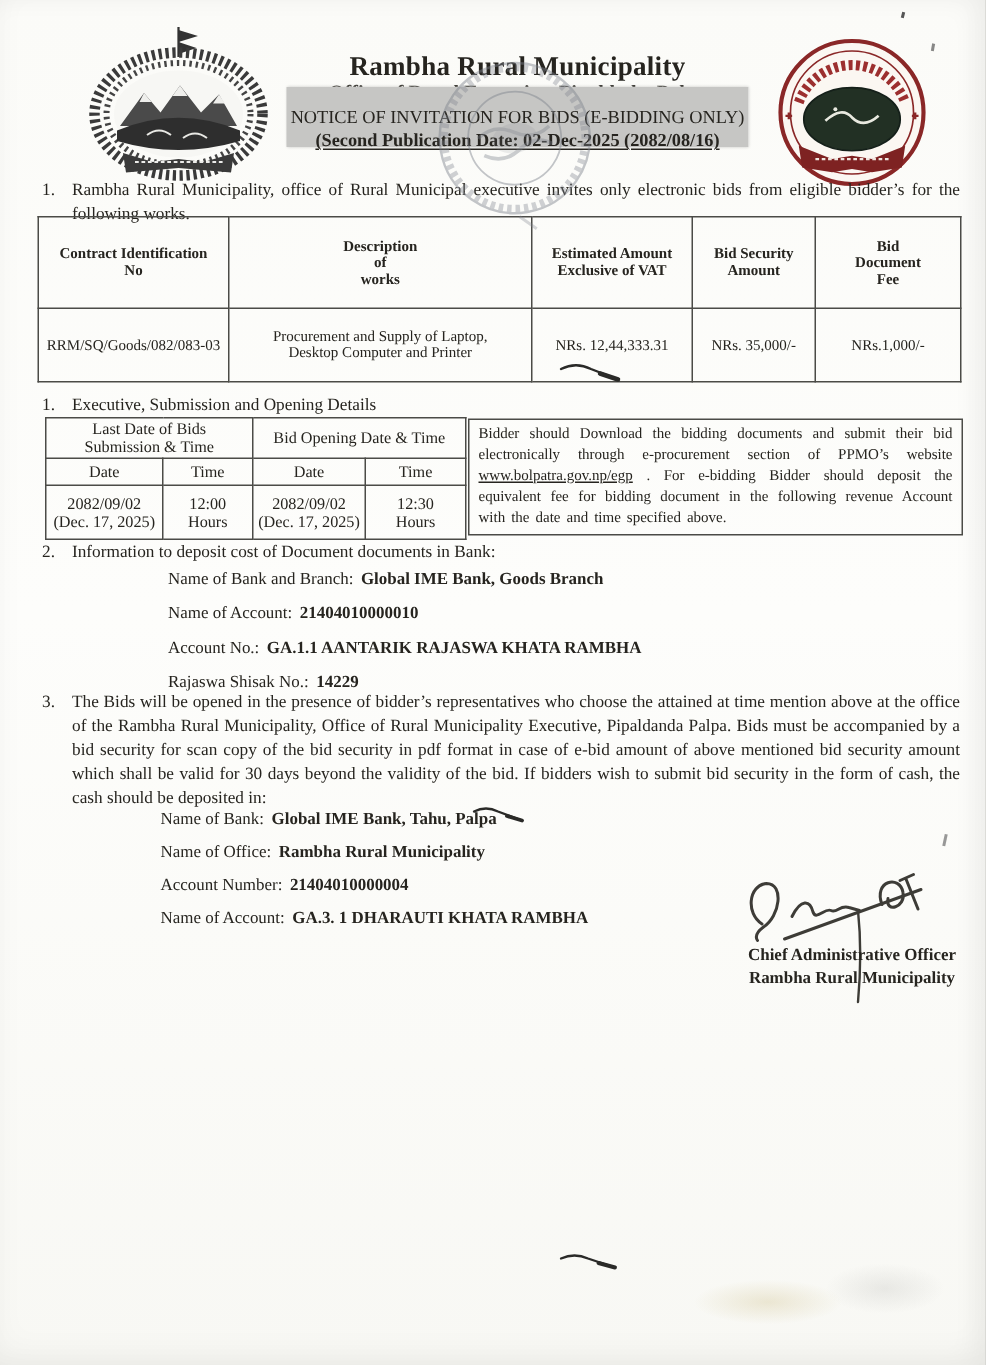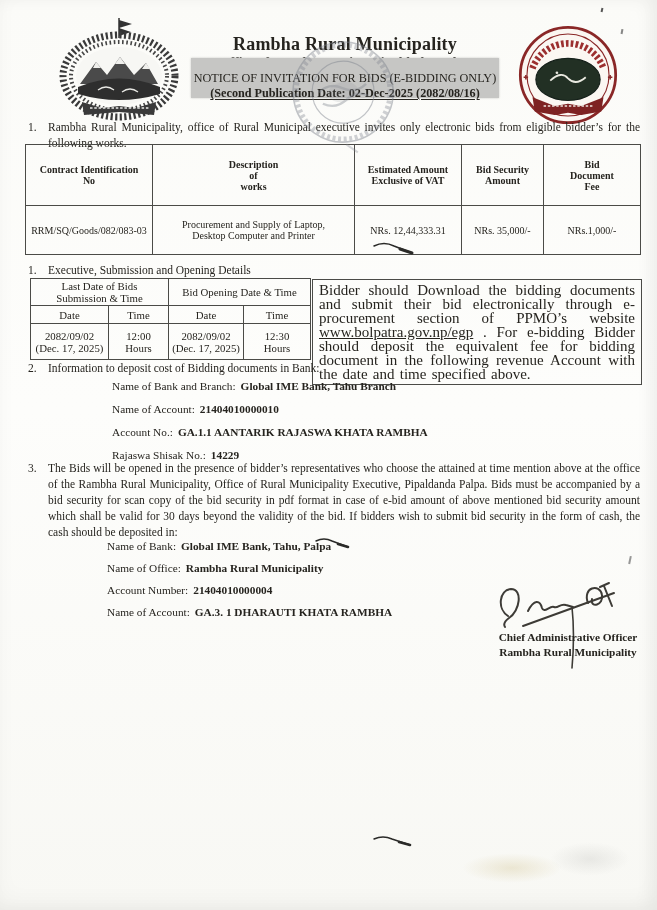--- a/index.html
+++ b/index.html
@@ -31,21 +31,21 @@
   .works-table { position:absolute; left:25px; top:144px; width:615px; font-size:10px; }
   .works-table th { font-weight:bold; height:58px; }
   .works-table td { height:46px; font-weight:normal; }
   .sched-table { position:absolute; left:30px; top:278px; width:280px; font-size:10.8px; }
   .sched-table th { font-weight:normal; }
   .sched-table .grp th { height:21px; }
   .sched-table .sub th { height:15px; }
   .sched-table td { height:33px; }
   
   .info-box { position:absolute; left:312px; top:279px; width:316px; min-height:66px;
-              border:1px solid #4b4b47; padding:3px 6px; font-size:15px; line-height:14px;
+              border:1px solid #4b4b47; padding:3px 6px; font-size:10px; line-height:14px;
               text-align:justify; word-spacing:1.5px; }
   .info-box .link { text-decoration:underline; color:#26241f; }
   
   .field { position:absolute; font-size:11.3px; white-space:nowrap; }
   .field .value { font-weight:bold; margin-left:5px; }
   
   .sig-text { position:absolute; left:487px; top:630px; width:162px; text-align:center;
               font-weight:bold; font-size:11.3px; line-height:15px; z-index:2; }
   .sig-svg { position:absolute; left:492px; top:578px; z-index:3; pointer-events:none; }
   
@@ -183,24 +183,24 @@
     </tr>
   </tbody>
     </table>
 
   <div class="info-box">
     <span>Bidder should Download the bidding documents and submit their bid electronically through e-procurement section of PPMO’s website </span><span class="link">www.bolpatra.gov.np/egp</span><span> . For e-bidding Bidder should deposit the equivalent fee for bidding document in the following revenue Account with the date and time specified above.</span>
   </div>
 
   <div class="numbered" style="top:360px; width:500px;">
     <span class="num">2.</span>
-    <span>Information to deposit cost of Bidding documents in Bank:</span>
+    <span>Information to deposit cost of Document documents in Bank:</span>
   </div>
   <div class="field" style="left:112px; top:380px;">
-    <span>Name of Bank and Branch:</span><span class="value">Global IME Bank, Tahu Branch</span>
+    <span>Name of Bank and Branch:</span><span class="value">Global IME Bank, Goods Branch</span>
   </div>
   <div class="field" style="left:112px; top:403px;">
     <span>Name of Account:</span><span class="value">21404010000010</span>
   </div>
   <div class="field" style="left:112px; top:426px;">
     <span>Account No.:</span><span class="value">GA.1.1 AANTARIK RAJASWA KHATA RAMBHA</span>
   </div>
   <div class="field" style="left:112px; top:449px;">
     <span>Rajaswa Shisak No.:</span><span class="value">14229</span>
   </div>

